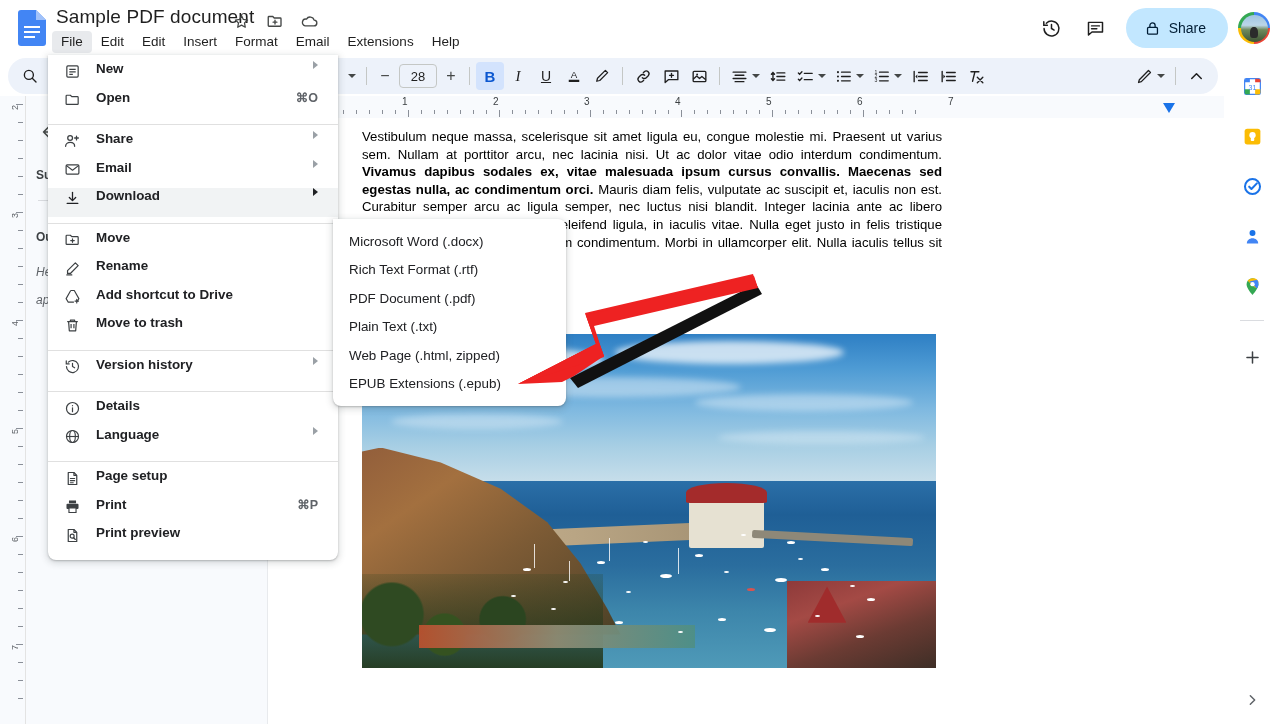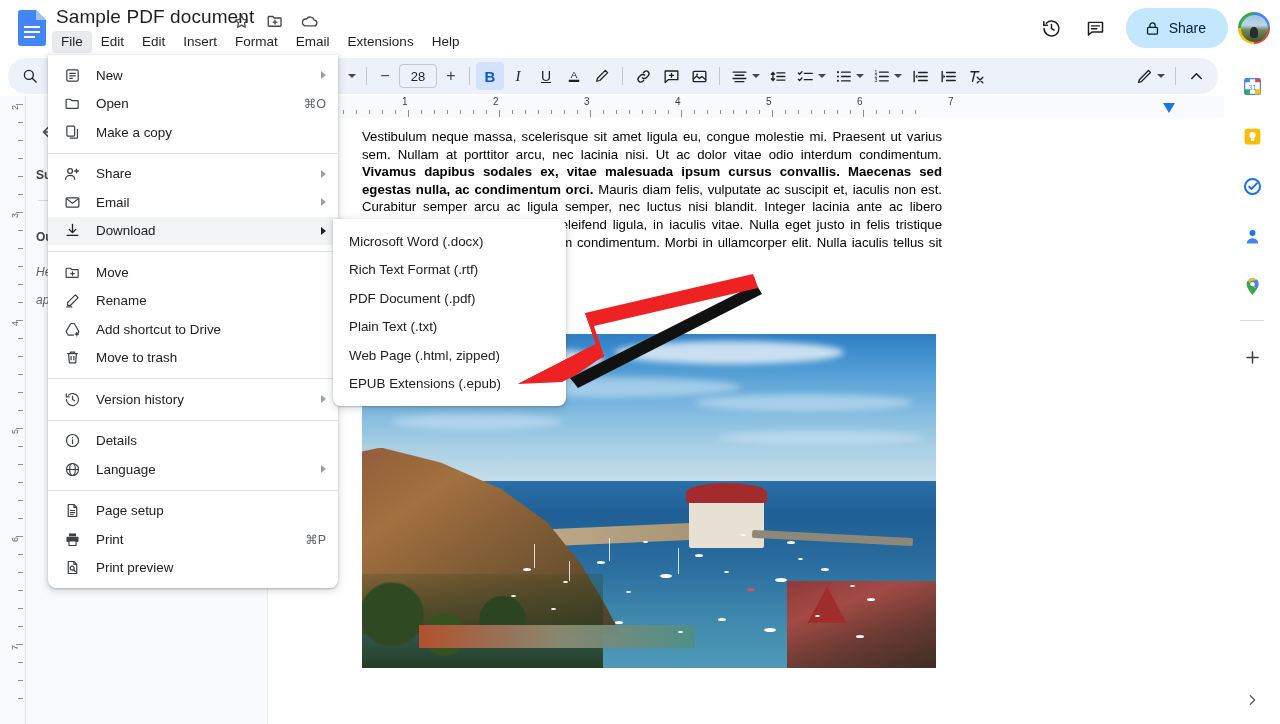--- a/index.html
+++ b/index.html
@@ -174,21 +174,21 @@
   .boat.l { width:12px; height:4px; }
   .mast { position:absolute; width:1px; background:rgba(255,255,255,.8); }
 
   
   .filemenu {
     position:absolute; left:48px; top:55px; width:290px;
     background:#fff; border-radius:0 0 8px 8px;
     box-shadow:0 2px 6px 2px rgba(60,64,67,.15), 0 1px 2px rgba(60,64,67,.3);
     padding:6px 0;
   }
-  .mi { position:relative; display:flex; align-items:center; height:28.5px; padding:0 12px 0 14px; cursor:pointer; }
+  .mi { position:relative; display:flex; height:28.5px; padding:0 20px 0 14px; cursor:pointer;font-weight:bold; }
   .mi.hl { background:#f1f3f4; }
   .mi .mi-ico { width:20px; height:20px; display:flex; align-items:center; justify-content:center; margin-right:14px; flex:0 0 auto; }
   .mi .mi-lbl { font-size:13.4px; color:#202124; flex:1 1 auto; white-space:nowrap; }
   .mi .mi-acc { font-size:12.5px; color:#5f6368; margin-left:12px; white-space:nowrap; }
   .mi .mi-arr { width:0;height:0;border-top:4px solid transparent;border-bottom:4px solid transparent;border-left:5px solid #9aa0a6; margin-left:10px; }
   .mi.hl .mi-arr { border-left-color:#202124; }
   .m-sep { height:1px; background:#e0e0e0; margin:6px 0; }
 
   
   .submenu {
@@ -645,29 +645,20 @@
     </div>
     <div class="mi">
       <span class="mi-ico">
         <svg width="17" height="17" viewBox="0 0 24 24" fill="none" stroke="#3c4043" stroke-width="1.7" stroke-linejoin="round">
           <path d="M3 7a1 1 0 0 1 1-1h5l2 2h8a1 1 0 0 1 1 1v9a1 1 0 0 1-1 1H4a1 1 0 0 1-1-1z"></path>
         </svg>
       </span>
       <span class="mi-lbl">Open</span>
       <span class="mi-acc">⌘O</span>
     </div>
-    <div class="mi">
-      <span class="mi-ico">
-        <svg width="17" height="17" viewBox="0 0 24 24" fill="none" stroke="#3c4043" stroke-width="1.7" stroke-linejoin="round">
-          <rect x="4" y="3" width="11" height="14" rx="1.3"></rect>
-            <path d="M8 20h10a1 1 0 0 0 1-1V7"></path>
-        </svg>
-      </span>
-      <span class="mi-lbl">Make a copy</span>
-    </div>
 
     <div class="m-sep"></div>
 
     <div class="mi">
       <span class="mi-ico">
         <svg width="18" height="18" viewBox="0 0 24 24" fill="none" stroke="#3c4043" stroke-width="1.7" stroke-linecap="round">
           <circle cx="9.5" cy="8" r="3.2"></circle>
             <path d="M3.5 19c0-3.3 2.7-5.2 6-5.2s6 1.9 6 5.2"></path>
           <path d="M18 5.5v5M15.5 8h5"></path>
         </svg>

